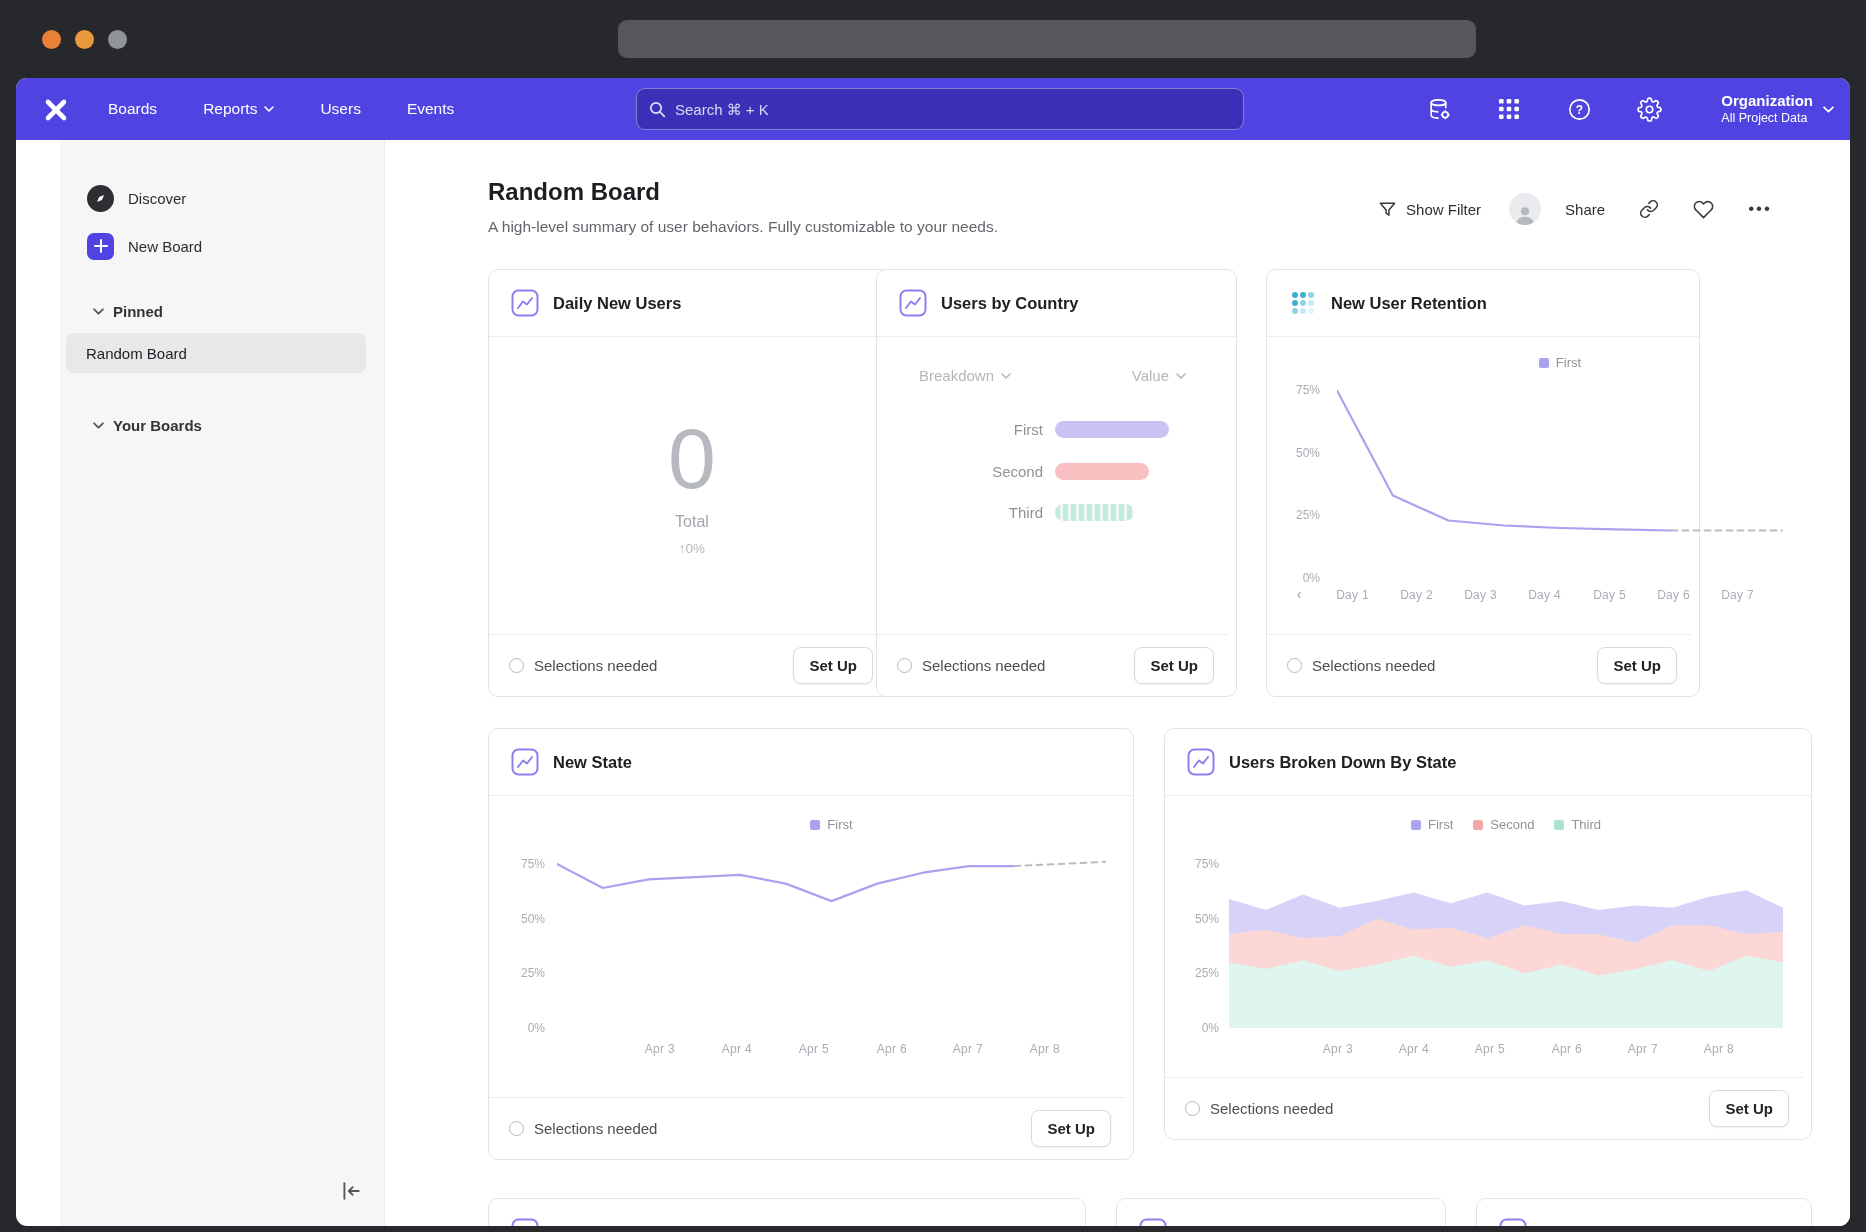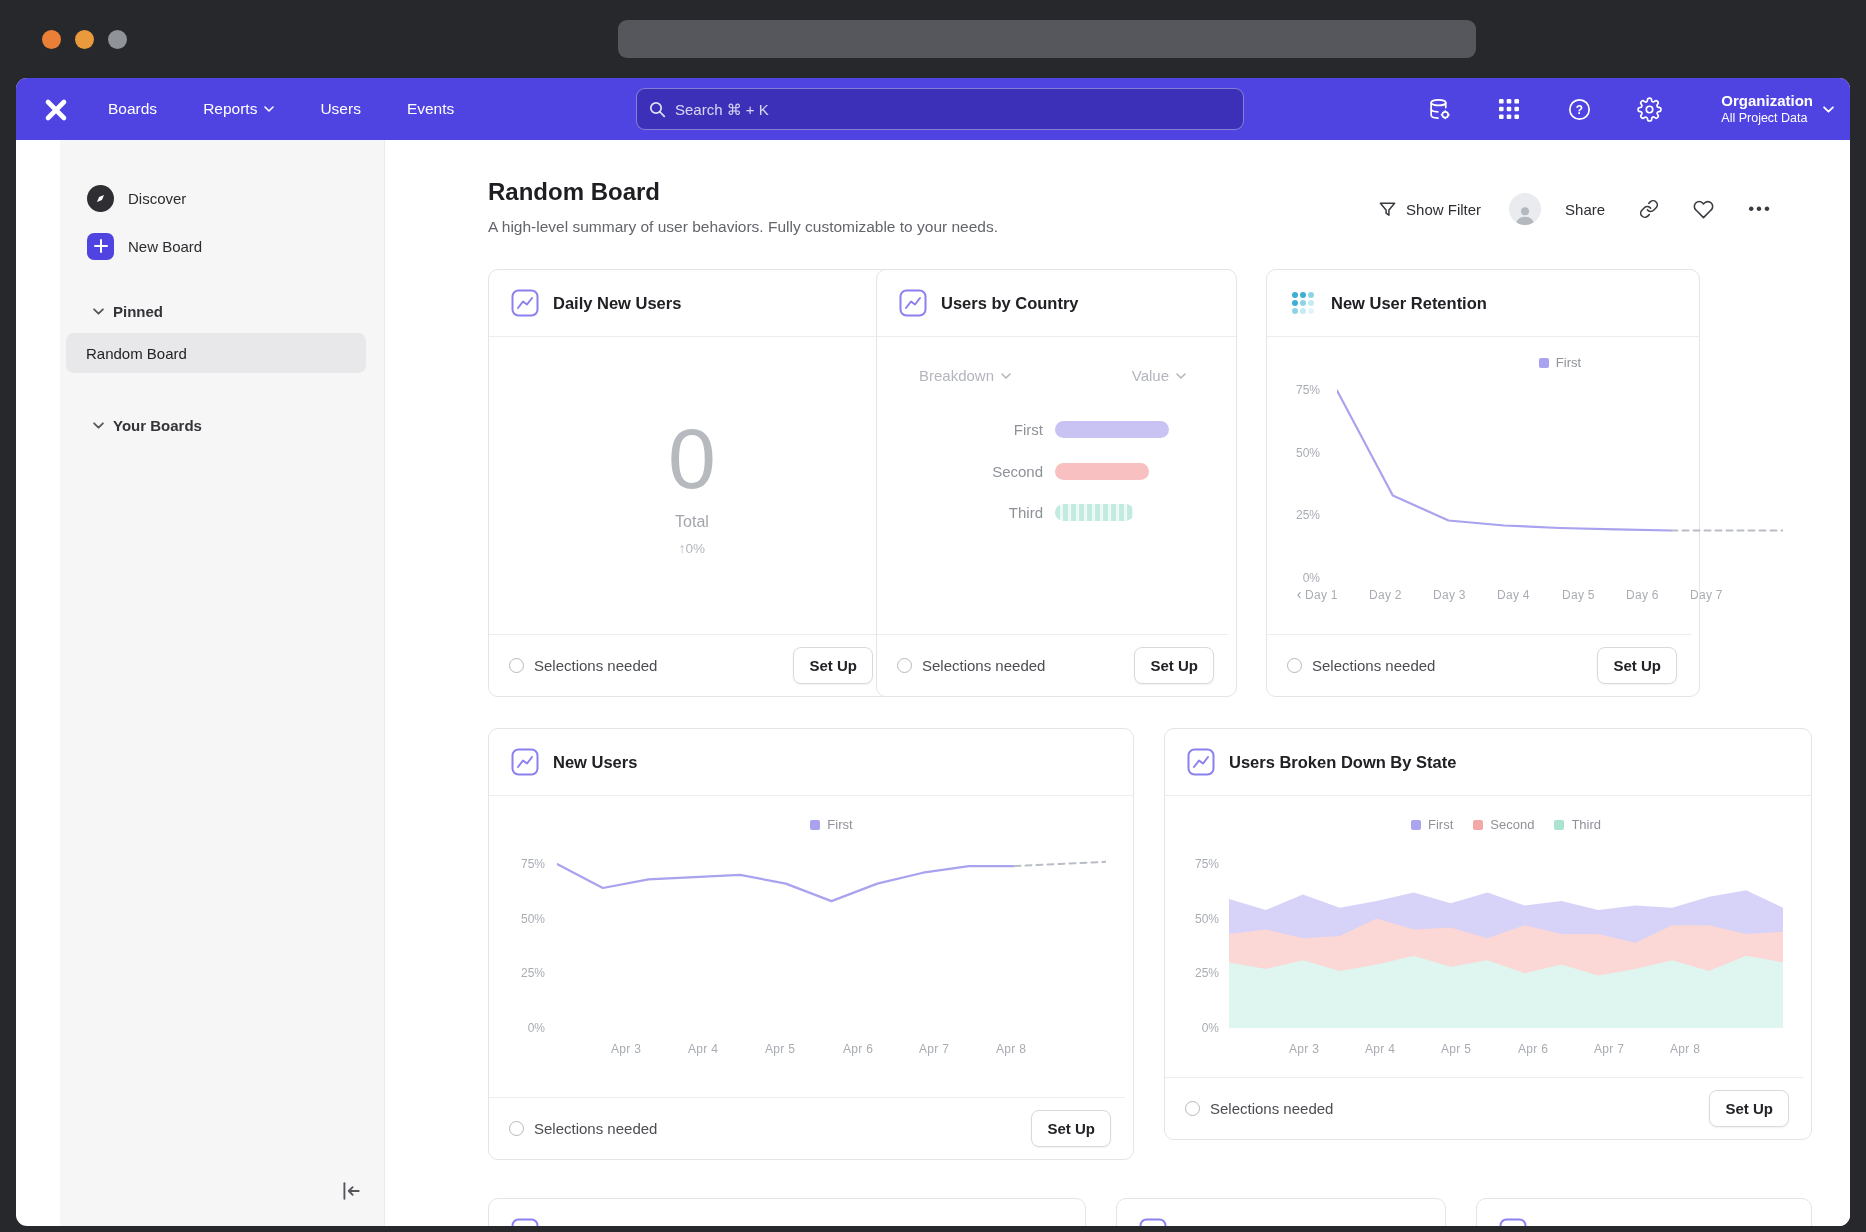--- a/index.html
+++ b/index.html
@@ -84,21 +84,21 @@
   .cty-row{position:absolute;left:0;height:18px;display:flex;align-items:center;}
   .cty-r1{top:150px}.cty-r2{top:192px}.cty-r3{top:233px}
   .cty-label{width:166px;text-align:right;font-size:15px;color:#8e9197;}
   .cty-bar{margin-left:12px;height:17px;border-radius:9px;}
 
   
   .legend{position:absolute;display:flex;justify-content:center;align-items:center;gap:20px;font-size:13px;color:#8f9298;}
   .leg-item{display:flex;align-items:center;gap:7px;}
   .sw{width:10px;height:10px;border-radius:2px;flex:none;}
   .yt{position:absolute;left:0;text-align:right;font-size:12px;color:#a8acb3;}
-  .xt{position:absolute;width:64px;text-align:left;font-size:12px;color:#a8acb3;letter-spacing:.3px;}
+  .xt{position:absolute;width:64px;text-align:right;font-size:12px;color:#a8acb3;letter-spacing:.3px;}
   .plot{position:absolute;}
 
   
   .ret-legend{top:85px;left:70px;width:446px;}
   .ret-plot{left:70px;top:108px;}
   .ret-y{width:53px;}
   .ret .y1{top:113px}.ret .y2{top:176px}.ret .y3{top:238px}.ret .y4{top:301px}
   .ret .xt{top:318px}
   .ret .x1{left:38px}.ret .x2{left:102px}.ret .x3{left:166px}.ret .x4{left:230px}.ret .x5{left:295px}.ret .x6{left:359px}.ret .x7{left:423px}
   .prev{position:absolute;left:22px;top:316px;width:20px;text-align:center;font-size:14px;color:#9aa0a7;cursor:pointer;}
@@ -396,21 +396,21 @@
             <button class="setup">Set Up</button>
           </div>
         </section>
 
         <section class="card c4 nu">
           <div class="card-head">
             <svg class="cicon" viewBox="0 0 28 28">
                 <rect x="1.5" y="1.5" width="25" height="25" rx="6" fill="#fff" stroke="#8b80f0" stroke-width="2"></rect>
                 <polyline points="7,19 12,12.5 16,15.5 21,9" fill="none" stroke="#8b80f0" stroke-width="2" stroke-linecap="round" stroke-linejoin="round"></polyline>
               </svg>
-            <span class="card-title">New Users</span>
+            <span class="card-title">New State</span>
           </div>
           <div class="legend nu-legend">
             <span class="leg-item">
                 <span class="sw" style="background: rgb(169, 162, 238);"></span>
                 <span>First</span>
               </span>
           </div>
           <span class="yt nu-y y1">75%</span>
           <span class="yt nu-y y2">50%</span>
           <span class="yt nu-y y3">25%</span>

